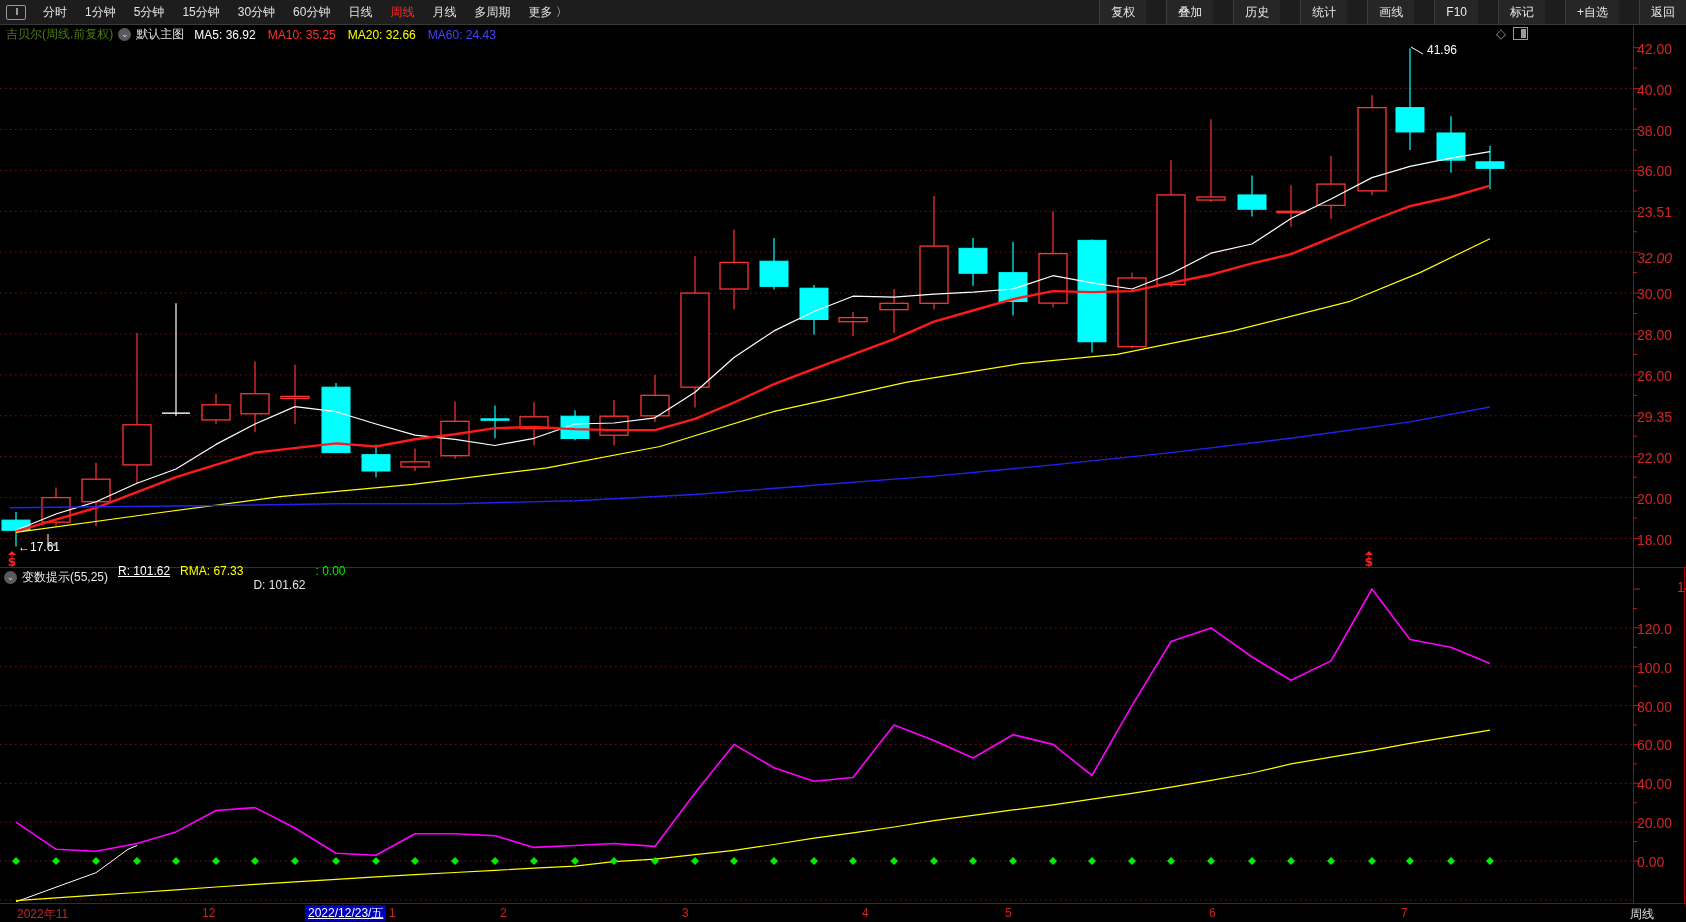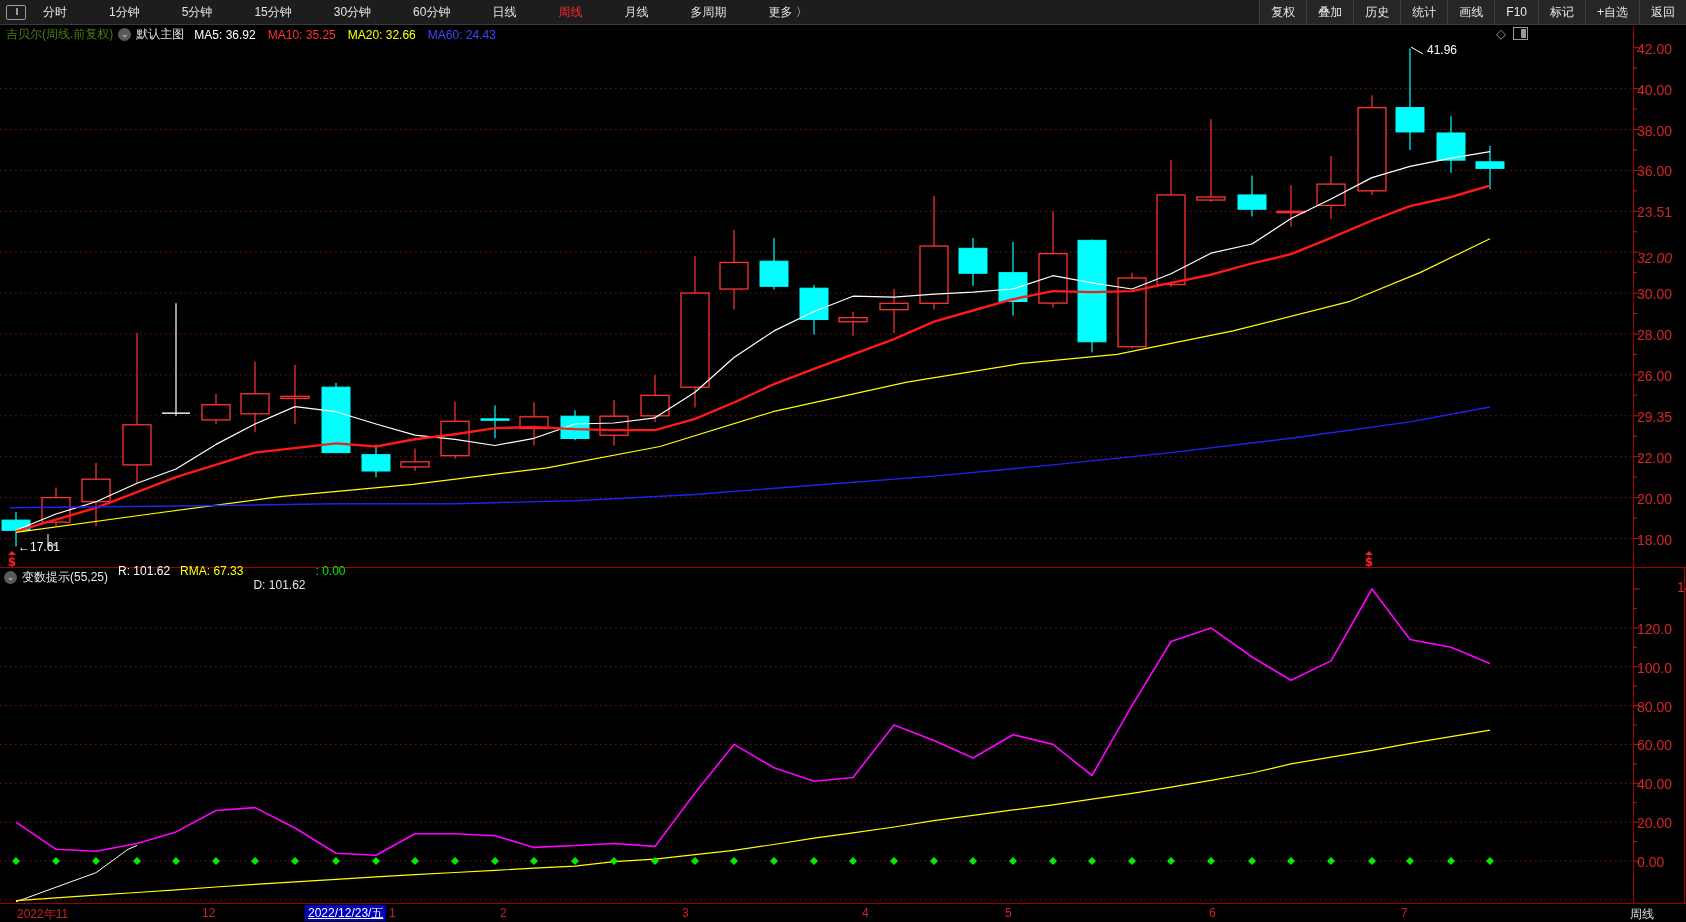--- a/index.html
+++ b/index.html
@@ -3,24 +3,24 @@
 <meta charset="utf-8">
 <style>
   html,body{margin:0;padding:0;background:#000;}
   #app{position:relative;width:1686px;height:922px;background:#000;overflow:hidden;
        font-family:"Liberation Sans","DejaVu Sans",sans-serif;font-size:12px;-webkit-font-smoothing:antialiased;}
   
   #toolbar{position:absolute;left:0;top:0;width:1686px;height:24px;background:#1d1d1d;
            border-bottom:1px solid #3a3a3a;display:flex;align-items:center;}
   #win-icon{width:18px;height:13px;margin:0 8px 0 6px;border:1px solid #9a9a9a;border-radius:2px;position:relative;}
   #win-icon:before{content:"";position:absolute;left:2px;top:2px;width:7px;height:7px;border-right:2px solid #9a9a9a;}
-  #periods{display:flex;align-items:center;height:100%;gap:24px;}
+  #periods{display:flex;align-items:center;height:100%;}
   .period{color:#e2e2e2;padding:0 9px;line-height:24px;cursor:default;white-space:nowrap;}
   .period.active{color:#ff2a2a;}
-  #rightbtns{margin-left:auto;display:flex;height:100%;}
+  #rightbtns{margin-left:auto;display:flex;height:100%;gap:20px;}
   .rbtn{color:#e8e8e8;background:#262626;border-left:1px solid #3d3d3d;padding:0 11px;line-height:24px;white-space:nowrap;}
   
   #infobar{position:absolute;left:0;top:25px;width:1686px;height:19px;display:flex;align-items:center;}
   #stock-title{color:#4d7c0f;margin-left:6px;}
   .circle-ic{width:13px;height:13px;border-radius:50%;background:#5a5a5a;color:#ddd;font-size:9px;line-height:12px;
              text-align:center;margin:0 5px;flex:0 0 auto;}
   #overlay-label{color:#e0e0e0;margin-right:10px;}
   .ma-lab{margin-right:12px;white-space:nowrap;}
   #panel-icons{position:absolute;left:1496px;top:27px;display:flex;gap:7px;align-items:center;}
   #diamond-ic{color:#999;font-size:13px;line-height:13px;}
@@ -332,21 +332,21 @@
       <line x1="862" y1="904" x2="862" y2="910" stroke="#c01515" stroke-width="1"></line>
       <line x1="1005" y1="904" x2="1005" y2="910" stroke="#c01515" stroke-width="1"></line>
       <line x1="1209" y1="904" x2="1209" y2="910" stroke="#c01515" stroke-width="1"></line>
       <line x1="1401" y1="904" x2="1401" y2="910" stroke="#c01515" stroke-width="1"></line>
     </svg>
 
   <div id="subheader">
     <span class="circle-ic">⌄</span>
     <span class="sub-out" style="color:#e8e8e8">变数提示(55,25)</span>
     <span id="sub-outs" style="display:flex">
-        <span class="sub-out" style="color: rgb(255, 255, 255);">R: 101.62</span>
+        <span class="sub-out" style="color: rgb(255, 255, 255); text-decoration: underline;">R: 101.62</span>
         <span class="sub-out" style="color: rgb(255, 255, 0);">RMA: 67.33</span>
         <span class="sub-out" style="color: #e5e5e5; margin-top: 14px;">D: 101.62</span>
         <span class="sub-out" style="color: rgb(0, 238, 0);">: 0.00</span>
       </span>
   </div>
 
   <div class="anno" id="anno-high" style="left:1427px;top:43px">41.96</div>
   <div class="anno" id="anno-low" style="left:18px;top:540px">←17.61</div>
 
   <div id="main-ylabels">

